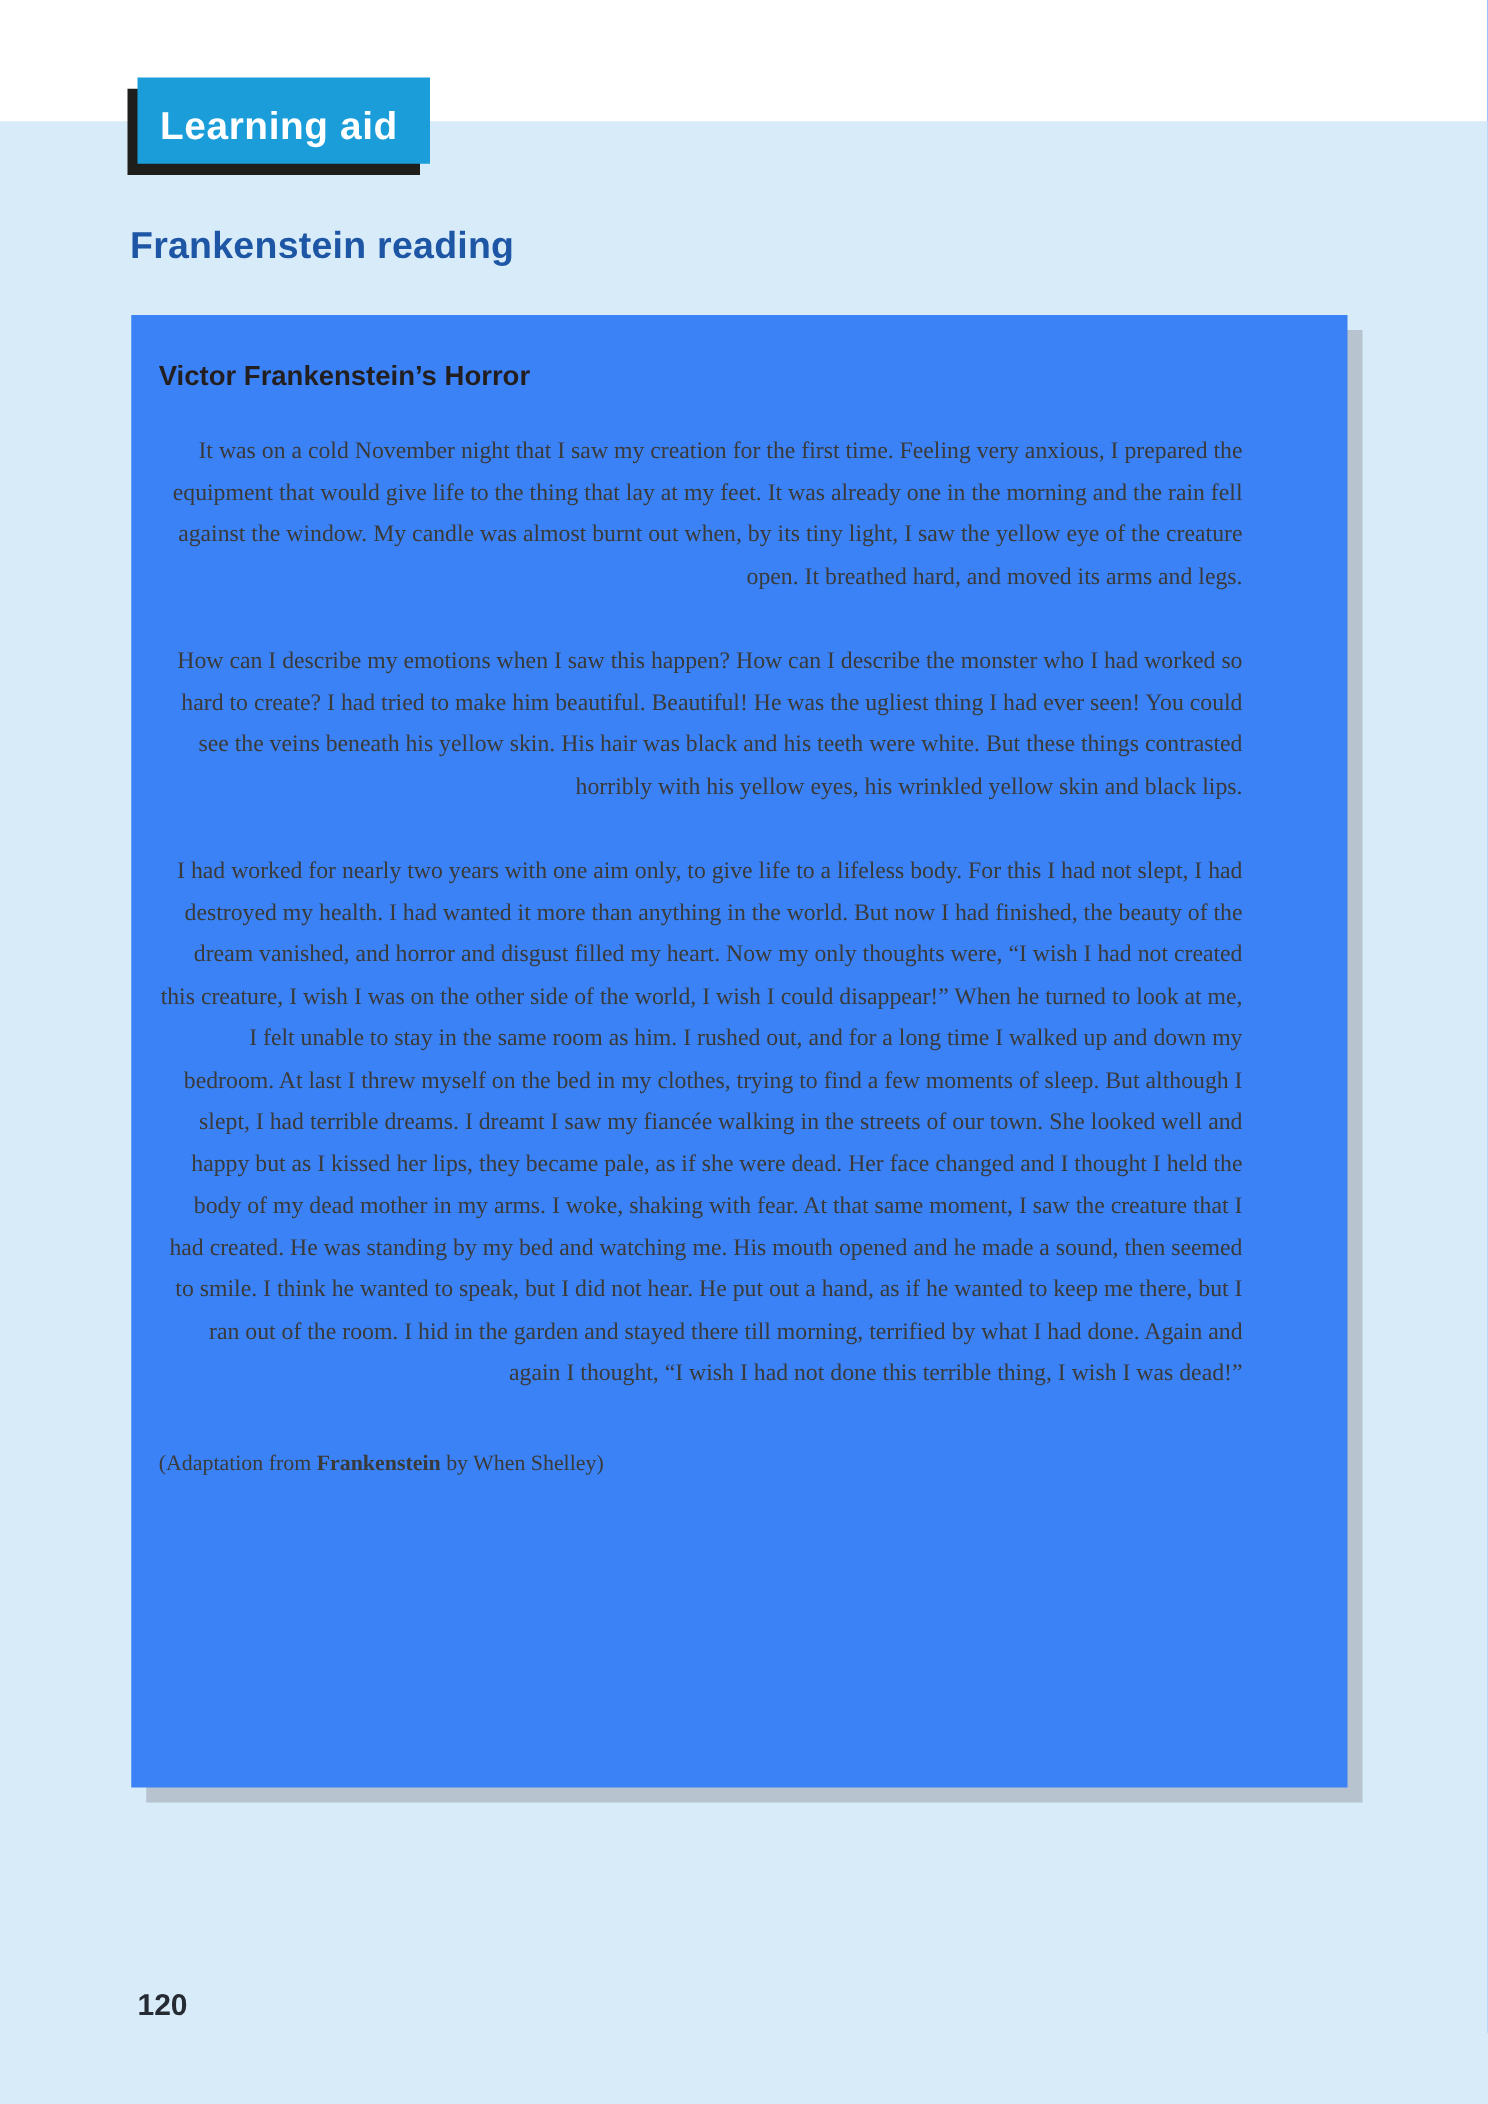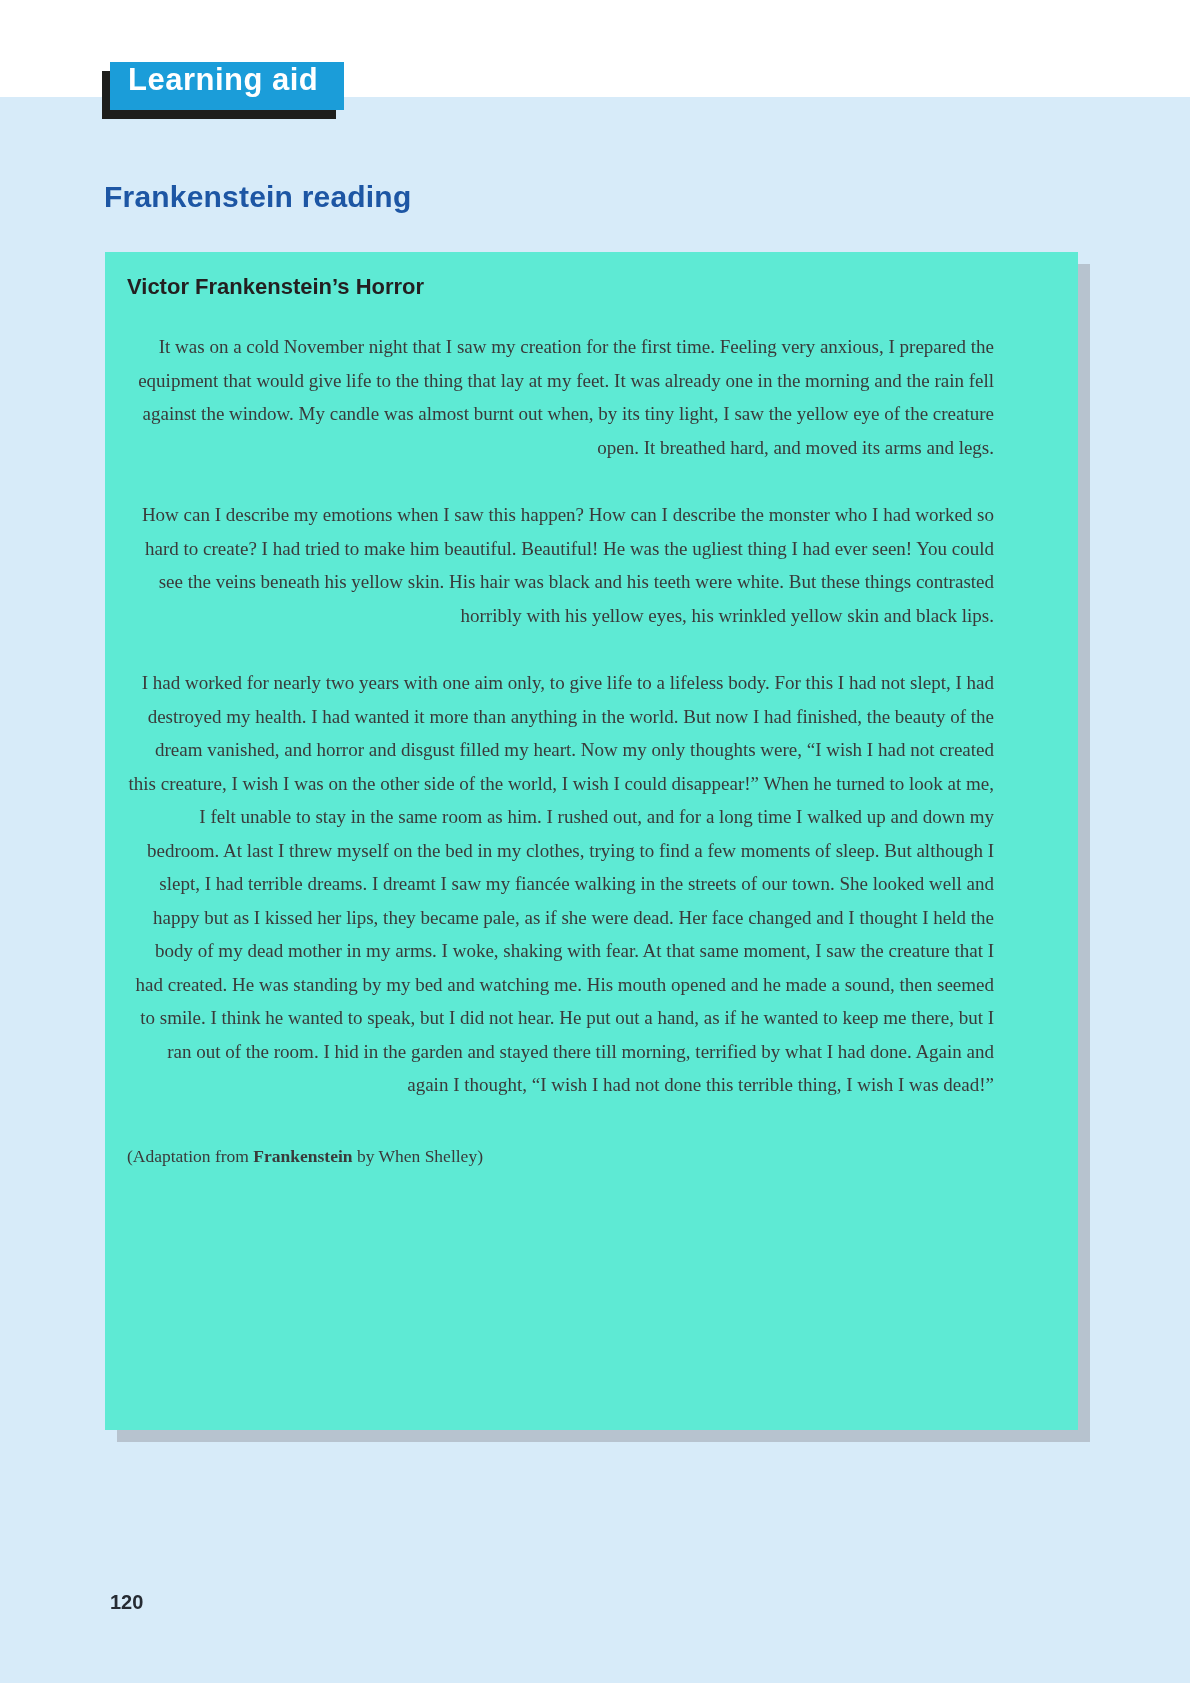--- a/index.html
+++ b/index.html
@@ -20,42 +20,42 @@
   }
   .badge {
     position: absolute;
     left: 110px;
     top: 62px;
     background: #1b9dd9;
     color: #ffffff;
     font-weight: bold;
     font-size: 31px;
     letter-spacing: 0.5px;
-    padding: 0 26px 12px 18px;
+    padding: 21px 26px 12px 18px;
     box-shadow: -8px 9px 0 0 #1e1e1c;
   }
   .section-title {
     position: absolute;
     left: 104px;
     top: 160px;
     font-size: 30px;
     font-weight: bold;
     color: #1d56a4;
     letter-spacing: 0.2px;
   }
   .reading-card {
     position: absolute;
     left: 105px;
     top: 252px;
     width: 973px;
     min-height: 1178px;
-    background: #5eead4;
+    background: #3b82f6;
     box-shadow: 12px 12px 0 0 #b7c3cf;
     box-sizing: border-box;
-    padding: 22px 84px 48px 22px;
+    padding: 36px 84px 48px 22px;
   }
   .reading-title {
     font-family: "Liberation Sans", sans-serif;
     font-size: 22px;
     font-weight: bold;
     color: #231f20;
     margin: 0 0 30px 0;
   }
   .reading-body p {
     font-family: "Liberation Serif", serif;
@@ -70,21 +70,21 @@
     font-size: 17.5px;
     color: #3a3a3a;
     margin-top: 44px;
   }
   .attribution .ital { }
   .attribution .roman { font-style: normal; font-weight: bold; }
   .page-number {
     position: absolute;
     left: 110px;
     top: 1591px;
-    font-size: 20px;
+    font-size: 24px;
     font-weight: bold;
     color: #262b33;
   }
 </style>
 </head>
 <body>
 
 <div class="content-bg"></div>
 
 <div class="badge">

